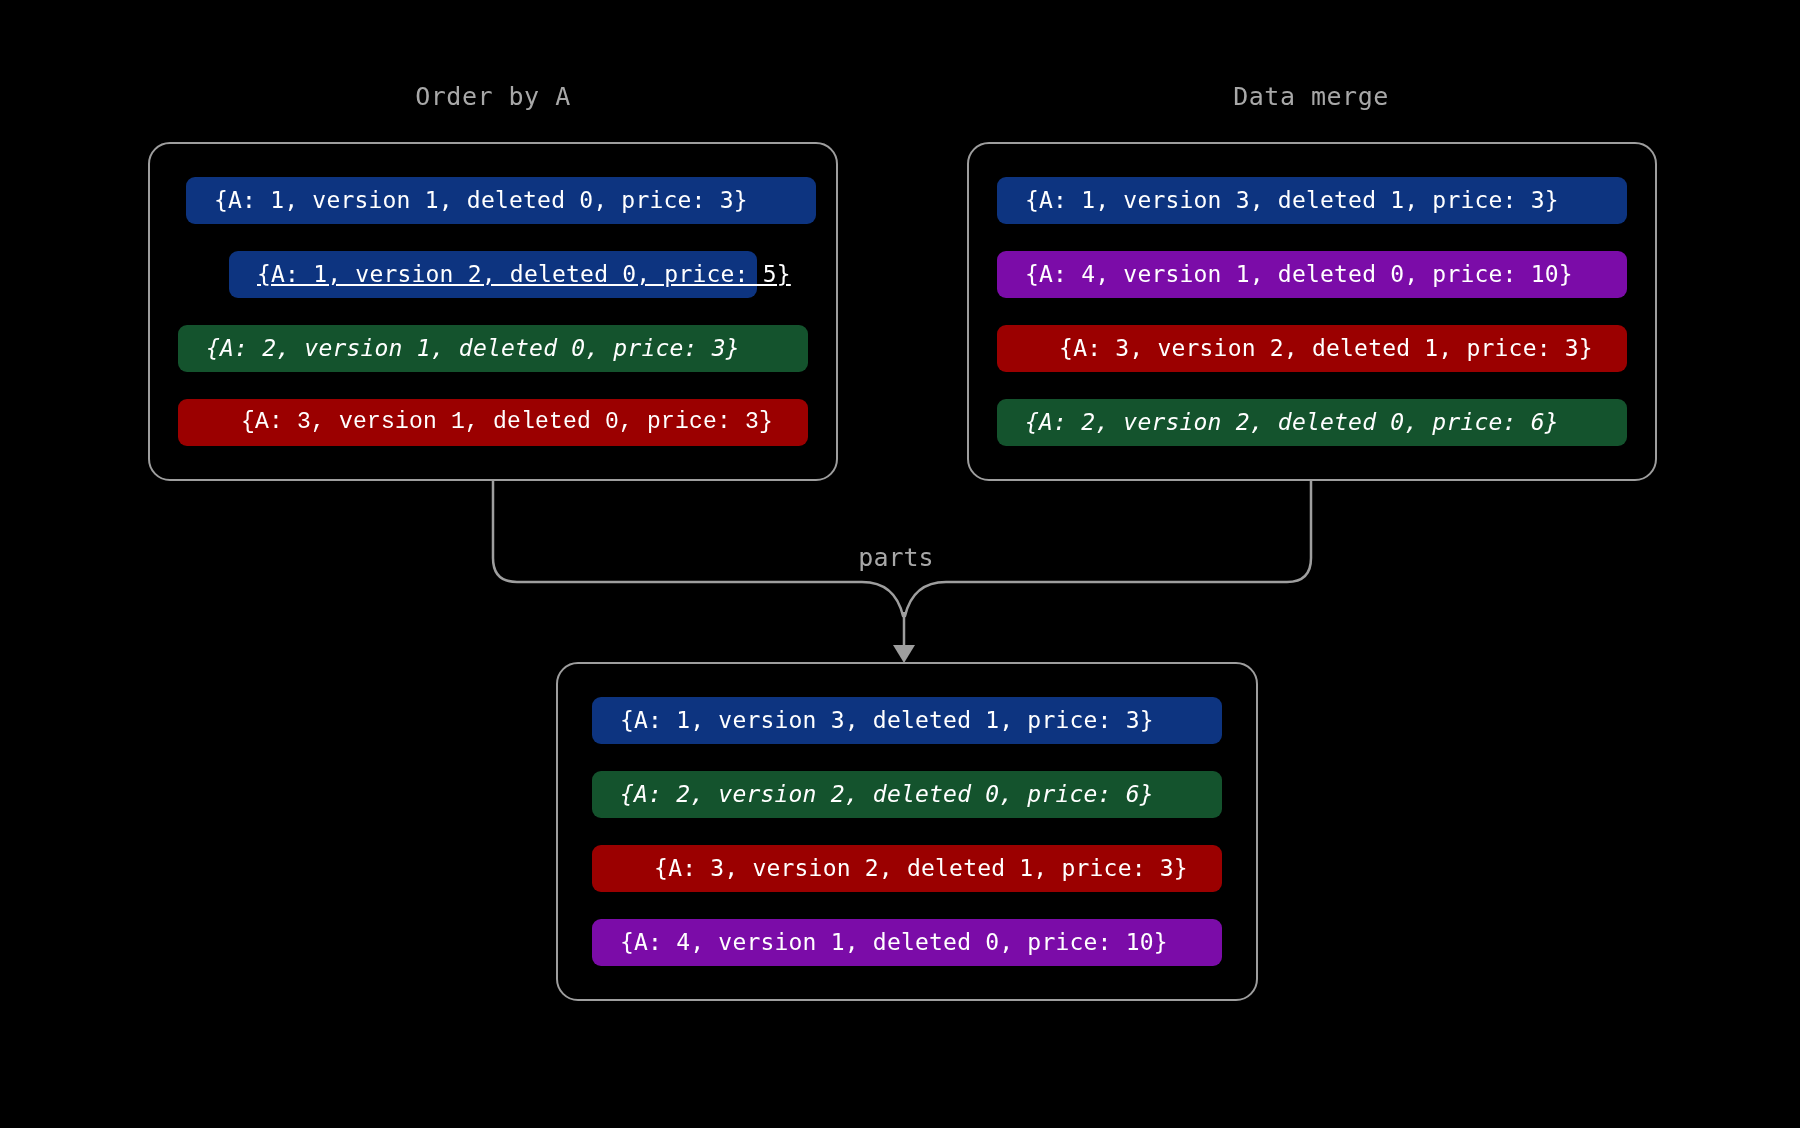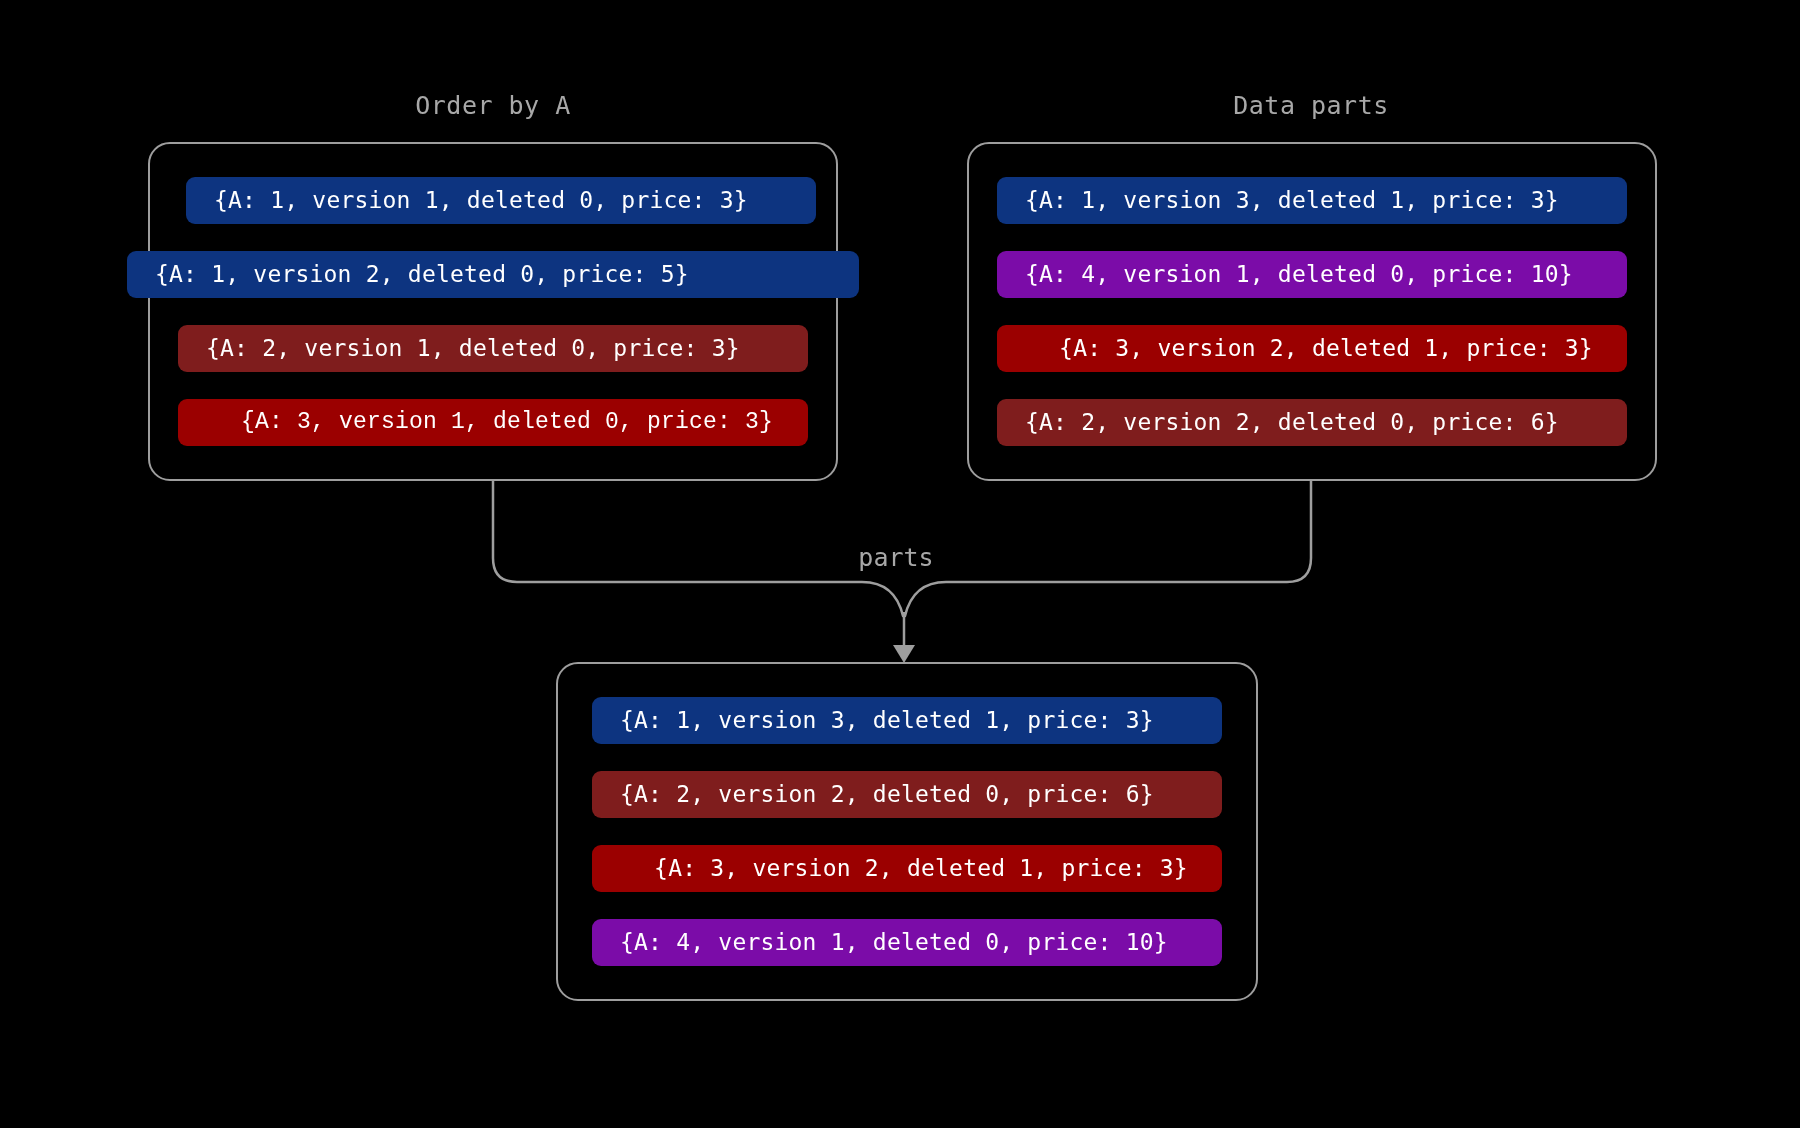--- a/index.html
+++ b/index.html
@@ -33,21 +33,20 @@
 
   
   .group-title {
     position: absolute;
     color: #a8a8a8;
     font-size: 25px;
     letter-spacing: 0.5px;
     white-space: nowrap;
     transform: translateX(-50%);
     font-family: "DejaVu Sans Mono", "Liberation Mono", monospace;
-    margin-top: 9px;
   }
 
   
   .panel {
     position: absolute;
     border: 2px solid #9e9e9e;
     border-radius: 22px;
     box-sizing: border-box;
     background: transparent;
   }
@@ -71,21 +70,21 @@
     font-size: 23px;
     letter-spacing: 0.2px;
     white-space: nowrap;
     box-sizing: border-box;
     padding-left: 28px;
     font-family: "DejaVu Sans Mono", "Liberation Mono", monospace;
     align-self: center;
   }
 
   .pill.blue   { background: #0d3480; }
-  .pill.green  { background: #7f1d1d; }
+  .pill.green  { background: #14532d; font-style: italic; }
   .pill.red    { background: #9b0000; text-align: center; }
   .pill.purple { background: #7b0ca8; }
 
   
   #merge-label {
     position: absolute;
     color: #a8a8a8;
     font-size: 25px;
     white-space: nowrap;
     transform: translateX(-50%);
@@ -108,30 +107,30 @@
     <path d="M 893 645 L 904 663 L 915 645 Z" fill="#9e9e9e"></path>
   </svg>
 
   <div class="group-title" style="left:493px; top:82px;">Order by A</div>
 
   <div class="panel" style="left:148px; top:142px; width:690px; height:339px;">
     <div class="panel-inner">
 
       <div class="pill blue" style="width:630px;margin-left:16px;">{A: 1, version 1, deleted 0, price: 3}</div>
 
-      <div class="pill blue" style="width:732px;">{A: 1, version 2, deleted 0, price: 5}</div>
+      <div class="pill blue" style="width:528px;text-decoration:underline;">{A: 1, version 2, deleted 0, price: 5}</div>
 
       <div class="pill green" style="width:630px;">{A: 2, version 1, deleted 0, price: 3}</div>
 
       <div class="pill red" style="width:630px;font-family:Liberation Mono, monospace;">{A: 3, version 1, deleted 0, price: 3}</div>
 
     </div>
   </div>
 
-  <div class="group-title" style="left:1311px; top:82px;">Data parts</div>
+  <div class="group-title" style="left:1311px; top:82px;">Data merge</div>
 
   <div class="panel" style="left:967px; top:142px; width:690px; height:339px;">
     <div class="panel-inner">
 
       <div class="pill blue" style="width:630px;">{A: 1, version 3, deleted 1, price: 3}</div>
 
       <div class="pill purple" style="width:630px;">{A: 4, version 1, deleted 0, price: 10}</div>
 
       <div class="pill red" style="width:630px;">{A: 3, version 2, deleted 1, price: 3}</div>
 

